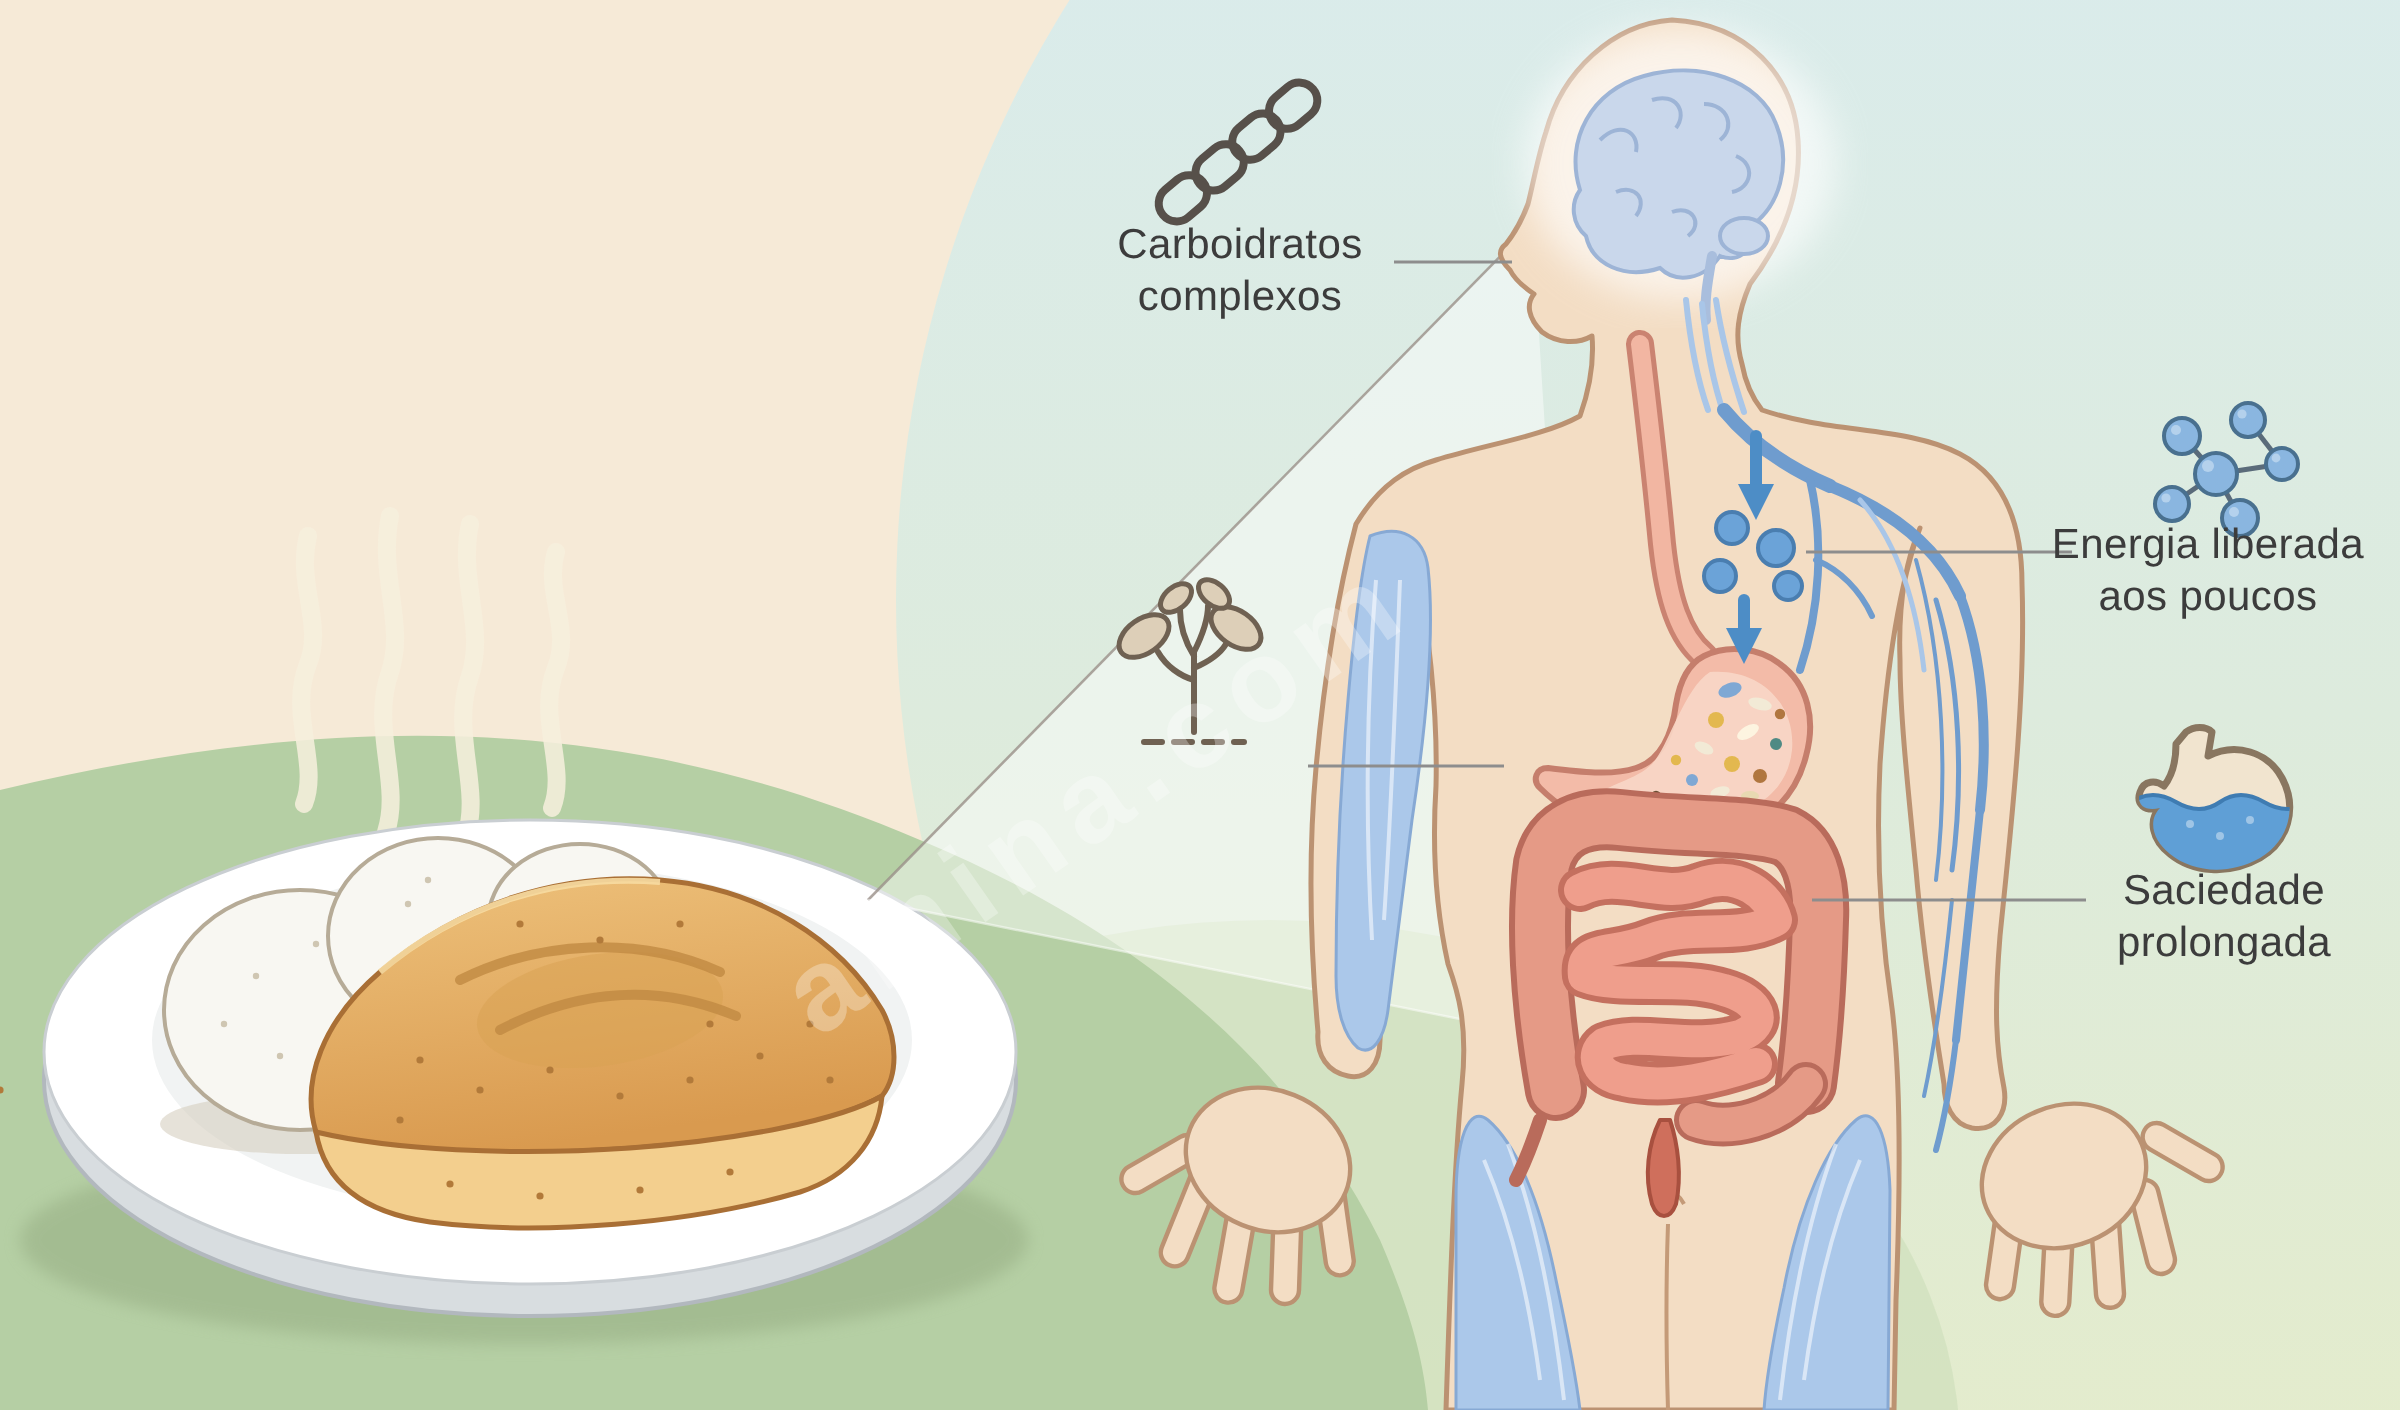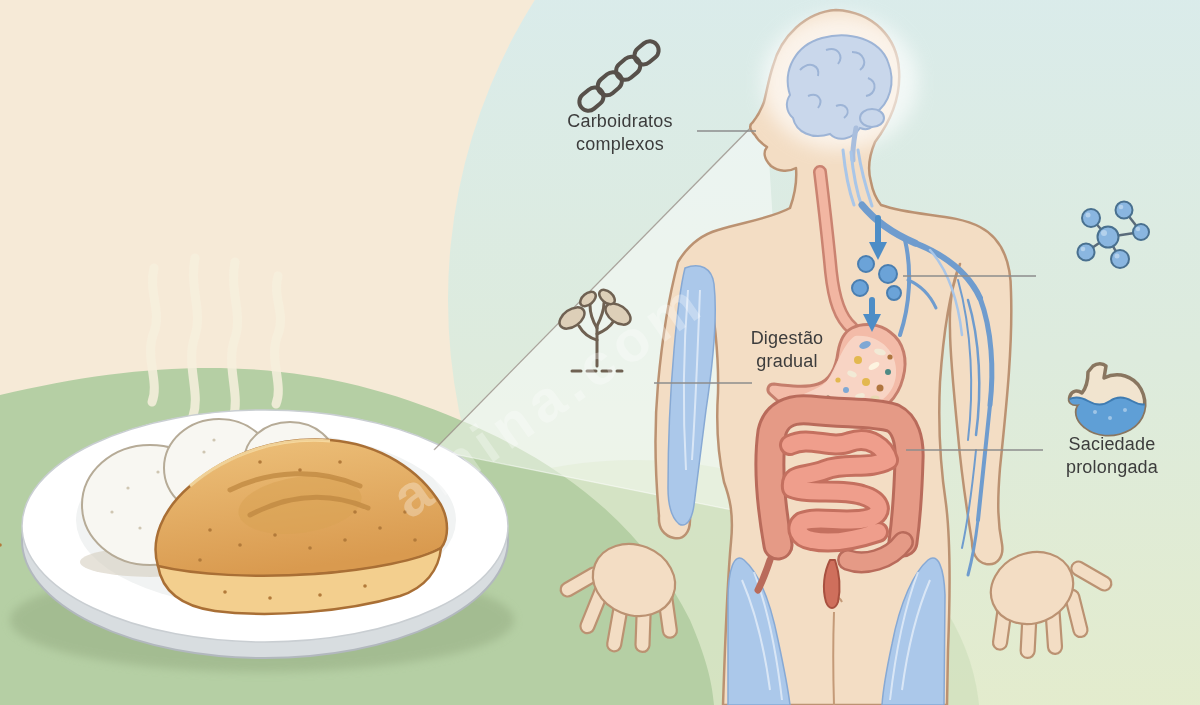--- a/index.html
+++ b/index.html
@@ -1,19 +1,19 @@
 <!DOCTYPE html>
 <html><head>
 <meta charset="utf-8">
 <style>
   html,body{margin:0;padding:0;background:#ffffff;}
   .stage{position:relative;width:1200px;height:705px;overflow:hidden;
          font-family:"Liberation Sans", sans-serif;}
   .stage svg{position:absolute;left:0;top:0;}
-  .label{position:absolute;color:#3c3c3c;font-size:18px;font-weight:500;
+  .label{position:absolute;color:#3c3c3c;font-size:21px;font-weight:500;
          line-height:1.26;text-align:center;white-space:pre-line;
          letter-spacing:0.2px;}
   .label-carbs{left:505px;top:110px;width:230px;}
   .label-energy{left:1008px;top:260px;width:192px;}
   .label-protein{left:487px;top:370px;width:220px;}
   .label-digestion{left:707px;top:327px;width:160px;}
   .label-satiety{left:1012px;top:433px;width:200px;}
   .watermark{position:absolute;left:398px;top:470px;transform:rotate(-35deg);
              transform-origin:0 50%;font-size:58px;font-weight:bold;
              color:rgba(255,255,255,0.30);letter-spacing:7px;pointer-events:none;}
@@ -322,18 +322,18 @@
       <circle cx="1110" cy="418" r="2" fill="#ffffff" opacity="0.4"></circle>
       <circle cx="1125" cy="410" r="2" fill="#ffffff" opacity="0.4"></circle>
     </g>
   </g>
 </svg>
 
 <div class="watermark">amina.com</div>
 
 <div class="label label-carbs">Carboidratos
 complexos</div>
-<div class="label label-digestion">Digestão
-gradual</div>
+<div class="label label-energy">Energia liberada
+aos poucos</div>
 <div class="label label-satiety">Saciedade
 prolongada</div>
 
 </div>
 
 </body></html>

